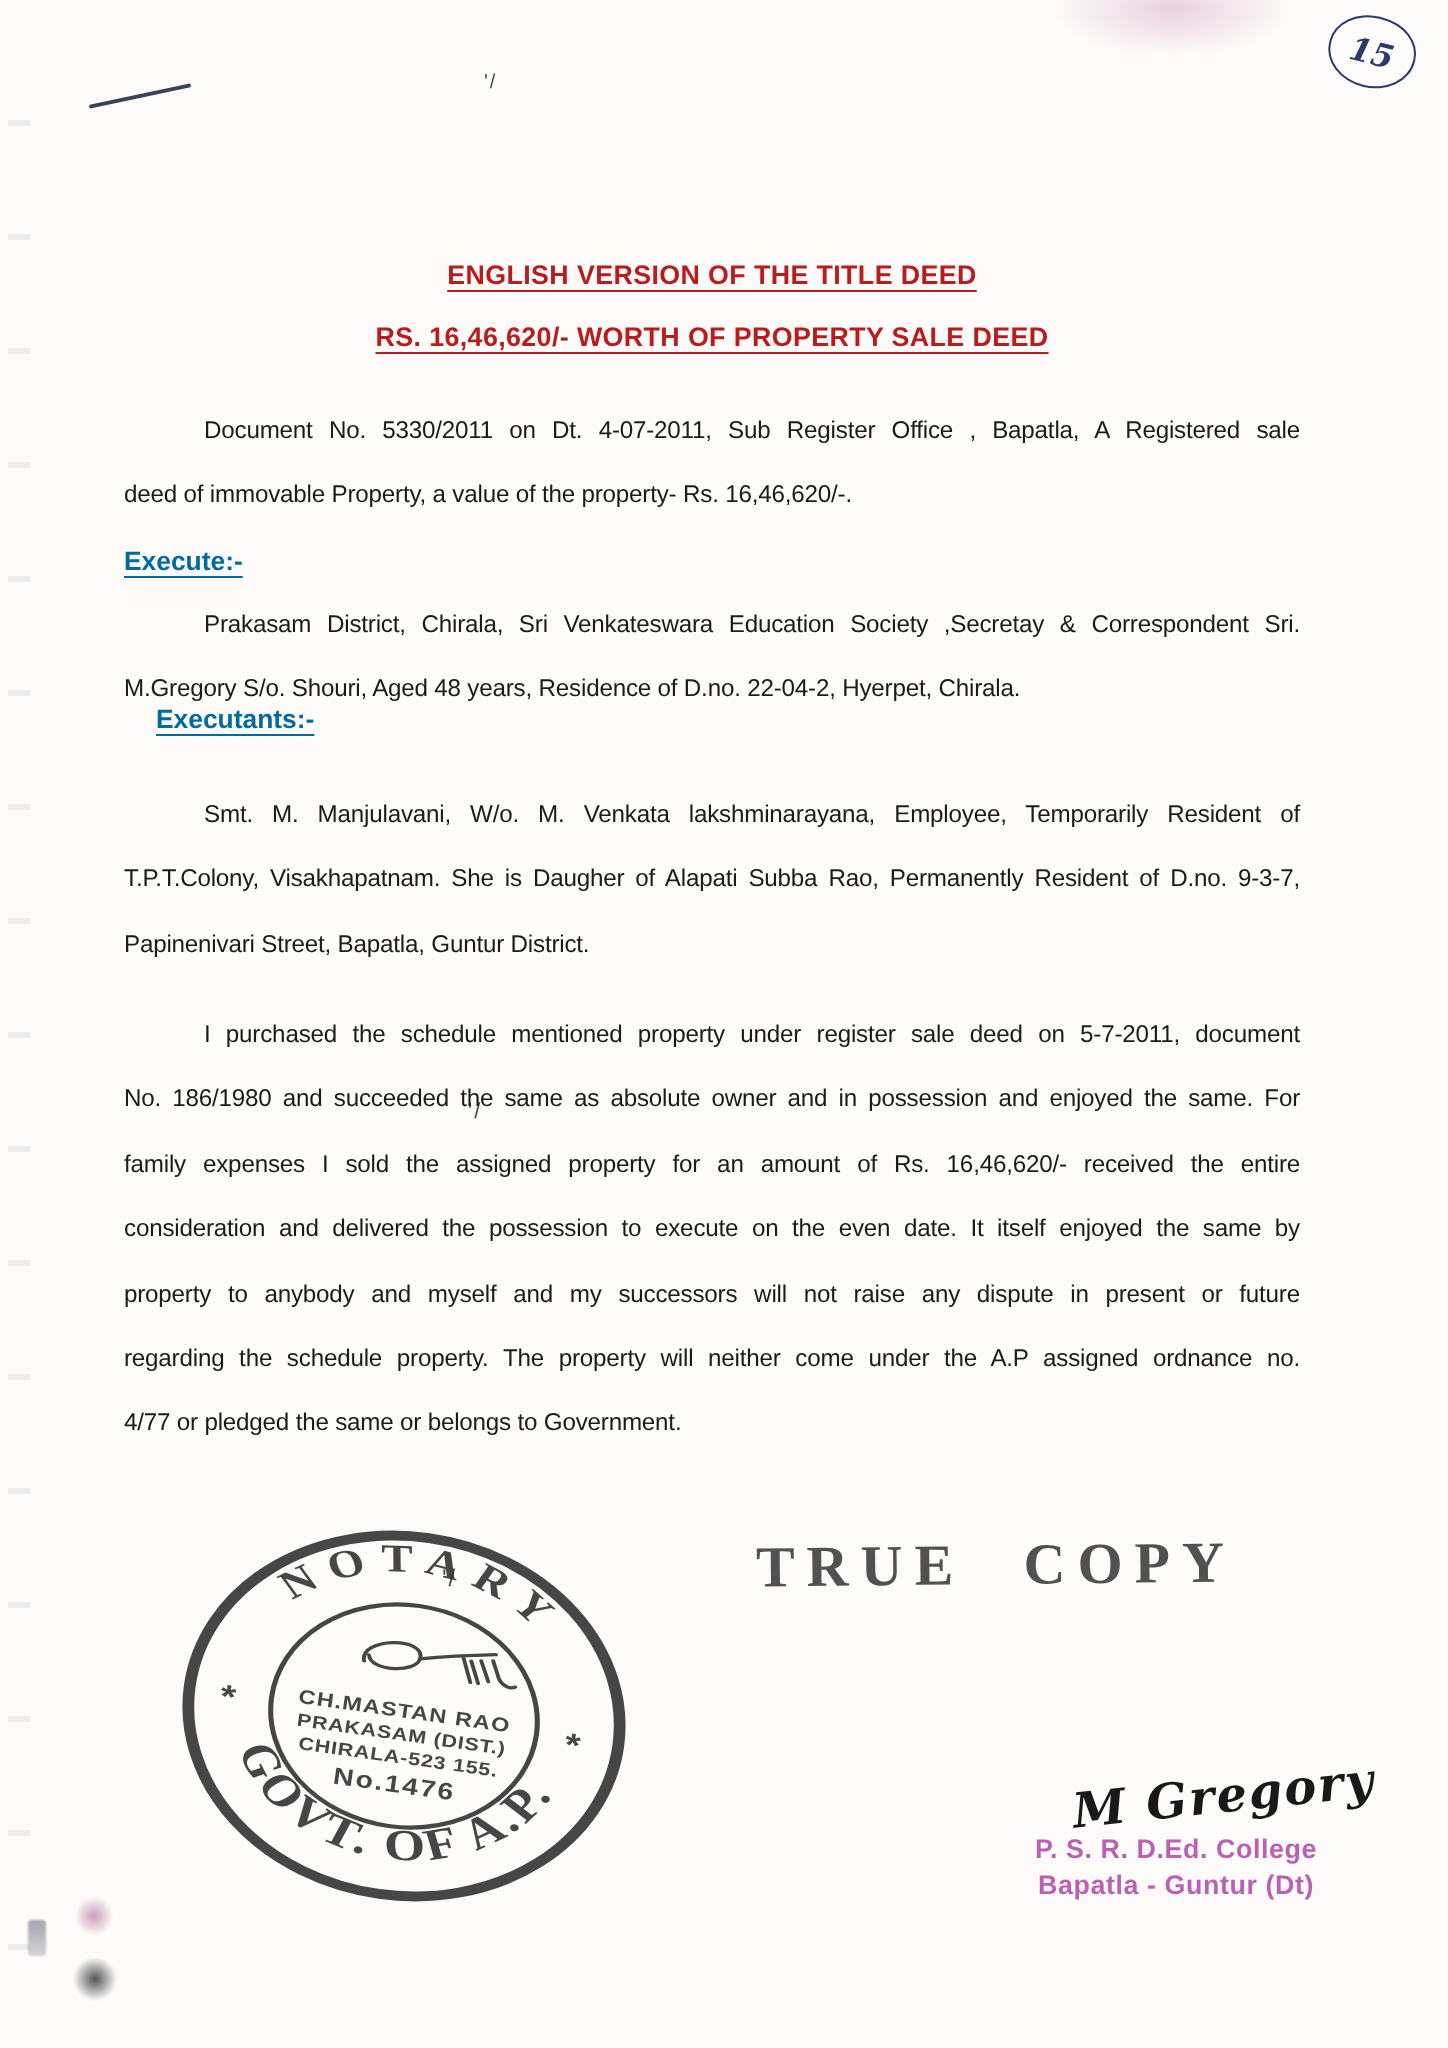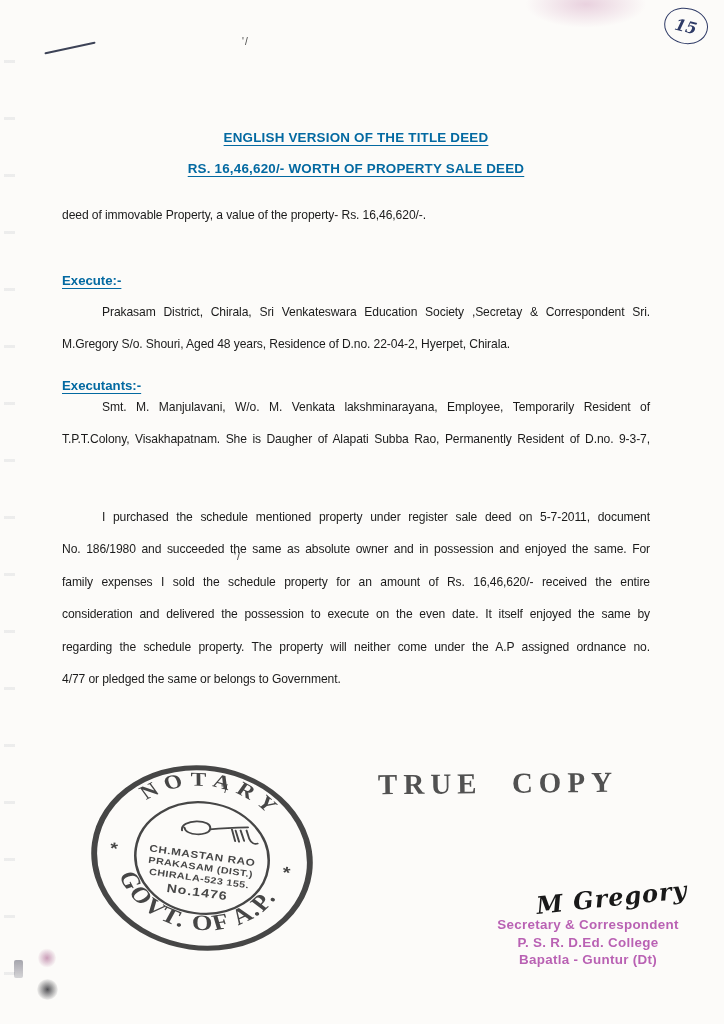--- a/index.html
+++ b/index.html
@@ -39,37 +39,37 @@
   .blob.pink { left:38px; top:948px; width:18px; height:20px;
     background:radial-gradient(circle, rgba(160,80,130,.55), rgba(160,80,130,0) 72%); }
   .blob.dark { left:37px; top:979px; width:21px; height:21px;
     background:radial-gradient(circle, rgba(40,40,45,.8), rgba(40,40,45,0) 74%); }
   .blob.tiny { left:14px; top:960px; width:9px; height:18px; border-radius:2px;
     background:linear-gradient(to bottom, rgba(60,60,80,.45), rgba(60,60,80,.2));
     filter:blur(.6px); }
   
   .title {
     position:absolute; left:62px; width:588px; text-align:center;
-    font-size:13.4px; font-weight:bold; color:#0369a1;
+    font-size:13.4px; font-weight:bold; color:#b91c1c;
     text-decoration:underline; text-underline-offset:3px; text-decoration-thickness:1.4px;
     letter-spacing:.2px;
   }
   .t1 { top:130px; }
   .t2 { top:161px; }
   .para { position:absolute; left:62px; width:588px; font-size:12.1px;
     line-height:32.4px; letter-spacing:-0.1px; color:#1b1b1b; }
   .jline { text-align:justify; text-align-last:justify; white-space:normal; }
   .jline.last { text-align-last:left; }
   .jline.first { text-indent:40px; }
   .heading {
     position:absolute; left:62px; font-size:13.2px; font-weight:bold; color:#0369a1;
     text-decoration:underline; text-underline-offset:3px; text-decoration-thickness:1.4px;
   }
   .h-execute { top:273px; }
-  .h-executants { top:378px; }
+  .h-executants { top:352px;margin-left:16px; }
   .p-intro { top:199px; }
   .p-execute { top:296px; }
   .p-executants { top:391px; }
   .p-main { top:501px; }
   
   .notary { position:absolute; left:84px; top:760px; width:236px; height:196px;
     transform:rotate(8deg); opacity:.88; }
   .notary svg { display:block; }
   .notary .ring-outer { fill:none; stroke:#2e2e2e; stroke-width:6; }
   .notary .ring-inner { fill:none; stroke:#2e2e2e; stroke-width:2.6; }
@@ -117,40 +117,43 @@
   <div class="stray m2">'/</div>
   <div class="stray m3">'/</div>
   <div class="blob pink"></div>
   <div class="blob dark"></div>
   <div class="blob tiny"></div>
 
   <div class="title t1">ENGLISH VERSION OF THE TITLE DEED</div>
   <div class="title t2">RS. 16,46,620/- WORTH OF PROPERTY SALE DEED</div>
 
   <div class="para p-intro">
+    <div class="jline first">Document No. 5330/2011 on Dt. 4-07-2011, Sub Register Office , Bapatla, A Registered sale</div>
     <div class="jline last">deed of immovable Property, a value of the property- Rs. 16,46,620/-.</div>
   </div>
 
   <div class="heading h-execute">Execute:-</div>
   <div class="para p-execute">
     <div class="jline first">Prakasam District, Chirala, Sri Venkateswara Education Society ,Secretay &amp; Correspondent Sri.</div>
     <div class="jline last">M.Gregory S/o. Shouri, Aged 48 years, Residence of D.no. 22-04-2, Hyerpet, Chirala.</div>
   </div>
 
   <div class="heading h-executants">Executants:-</div>
   <div class="para p-executants">
     <div class="jline first">Smt. M. Manjulavani, W/o. M. Venkata lakshminarayana, Employee, Temporarily Resident of</div>
     <div class="jline">T.P.T.Colony, Visakhapatnam. She is Daugher of Alapati Subba Rao, Permanently Resident of D.no. 9-3-7,</div>
+    <div class="jline last">Papinenivari Street, Bapatla, Guntur District.</div>
   </div>
 
   <div class="para p-main">
     <div class="jline first">I purchased the schedule mentioned property under register sale deed on 5-7-2011, document</div>
     <div class="jline">No. 186/1980 and succeeded the same as absolute owner and in possession and enjoyed the same. For</div>
-    <div class="jline">family expenses I sold the schedule property for an amount of Rs. 16,46,620/- received the entire</div>
+    <div class="jline">family expenses I sold the assigned property for an amount of Rs. 16,46,620/- received the entire</div>
     <div class="jline">consideration and delivered the possession to execute on the even date. It itself enjoyed the same by</div>
+    <div class="jline">property to anybody and myself and my successors will not raise any dispute in present or future</div>
     <div class="jline">regarding the schedule property. The property will neither come under the A.P assigned ordnance no.</div>
     <div class="jline last">4/77 or pledged the same or belongs to Government.</div>
   </div>
 
   <div class="notary">
     <svg width="236" height="196" viewBox="0 0 240 240" preserveAspectRatio="none">
       <circle class="ring-outer" cx="120" cy="120" r="110"></circle>
       <circle class="ring-inner" cx="120" cy="120" r="68"></circle>
       <path id="arcTop" d="M 43.8 76 A 88 88 0 0 1 196.2 76" fill="none"></path>
       <path id="arcBottom" d="M 37.3 150.1 A 88 88 0 0 0 202.7 150.1" fill="none"></path>
@@ -169,18 +172,17 @@
         <text class="t2" x="120" y="149" text-anchor="middle">CHIRALA-523 155.</text>
         <text class="t3" x="120" y="167" text-anchor="middle">No.1476</text>
       </g>
     </svg>
   </div>
 
   <div class="true-copy">TRUE COPY</div>
 
   <div class="signature">M Gregory</div>
   <div class="sig-stamp" style="color: rgb(180, 85, 174);">
-    <div>Secretary &amp; Correspondent</div>
     <div>P. S. R. D.Ed. College</div>
     <div>Bapatla - Guntur (Dt)</div>
   </div>
 
 </div>
 
 </body></html>

